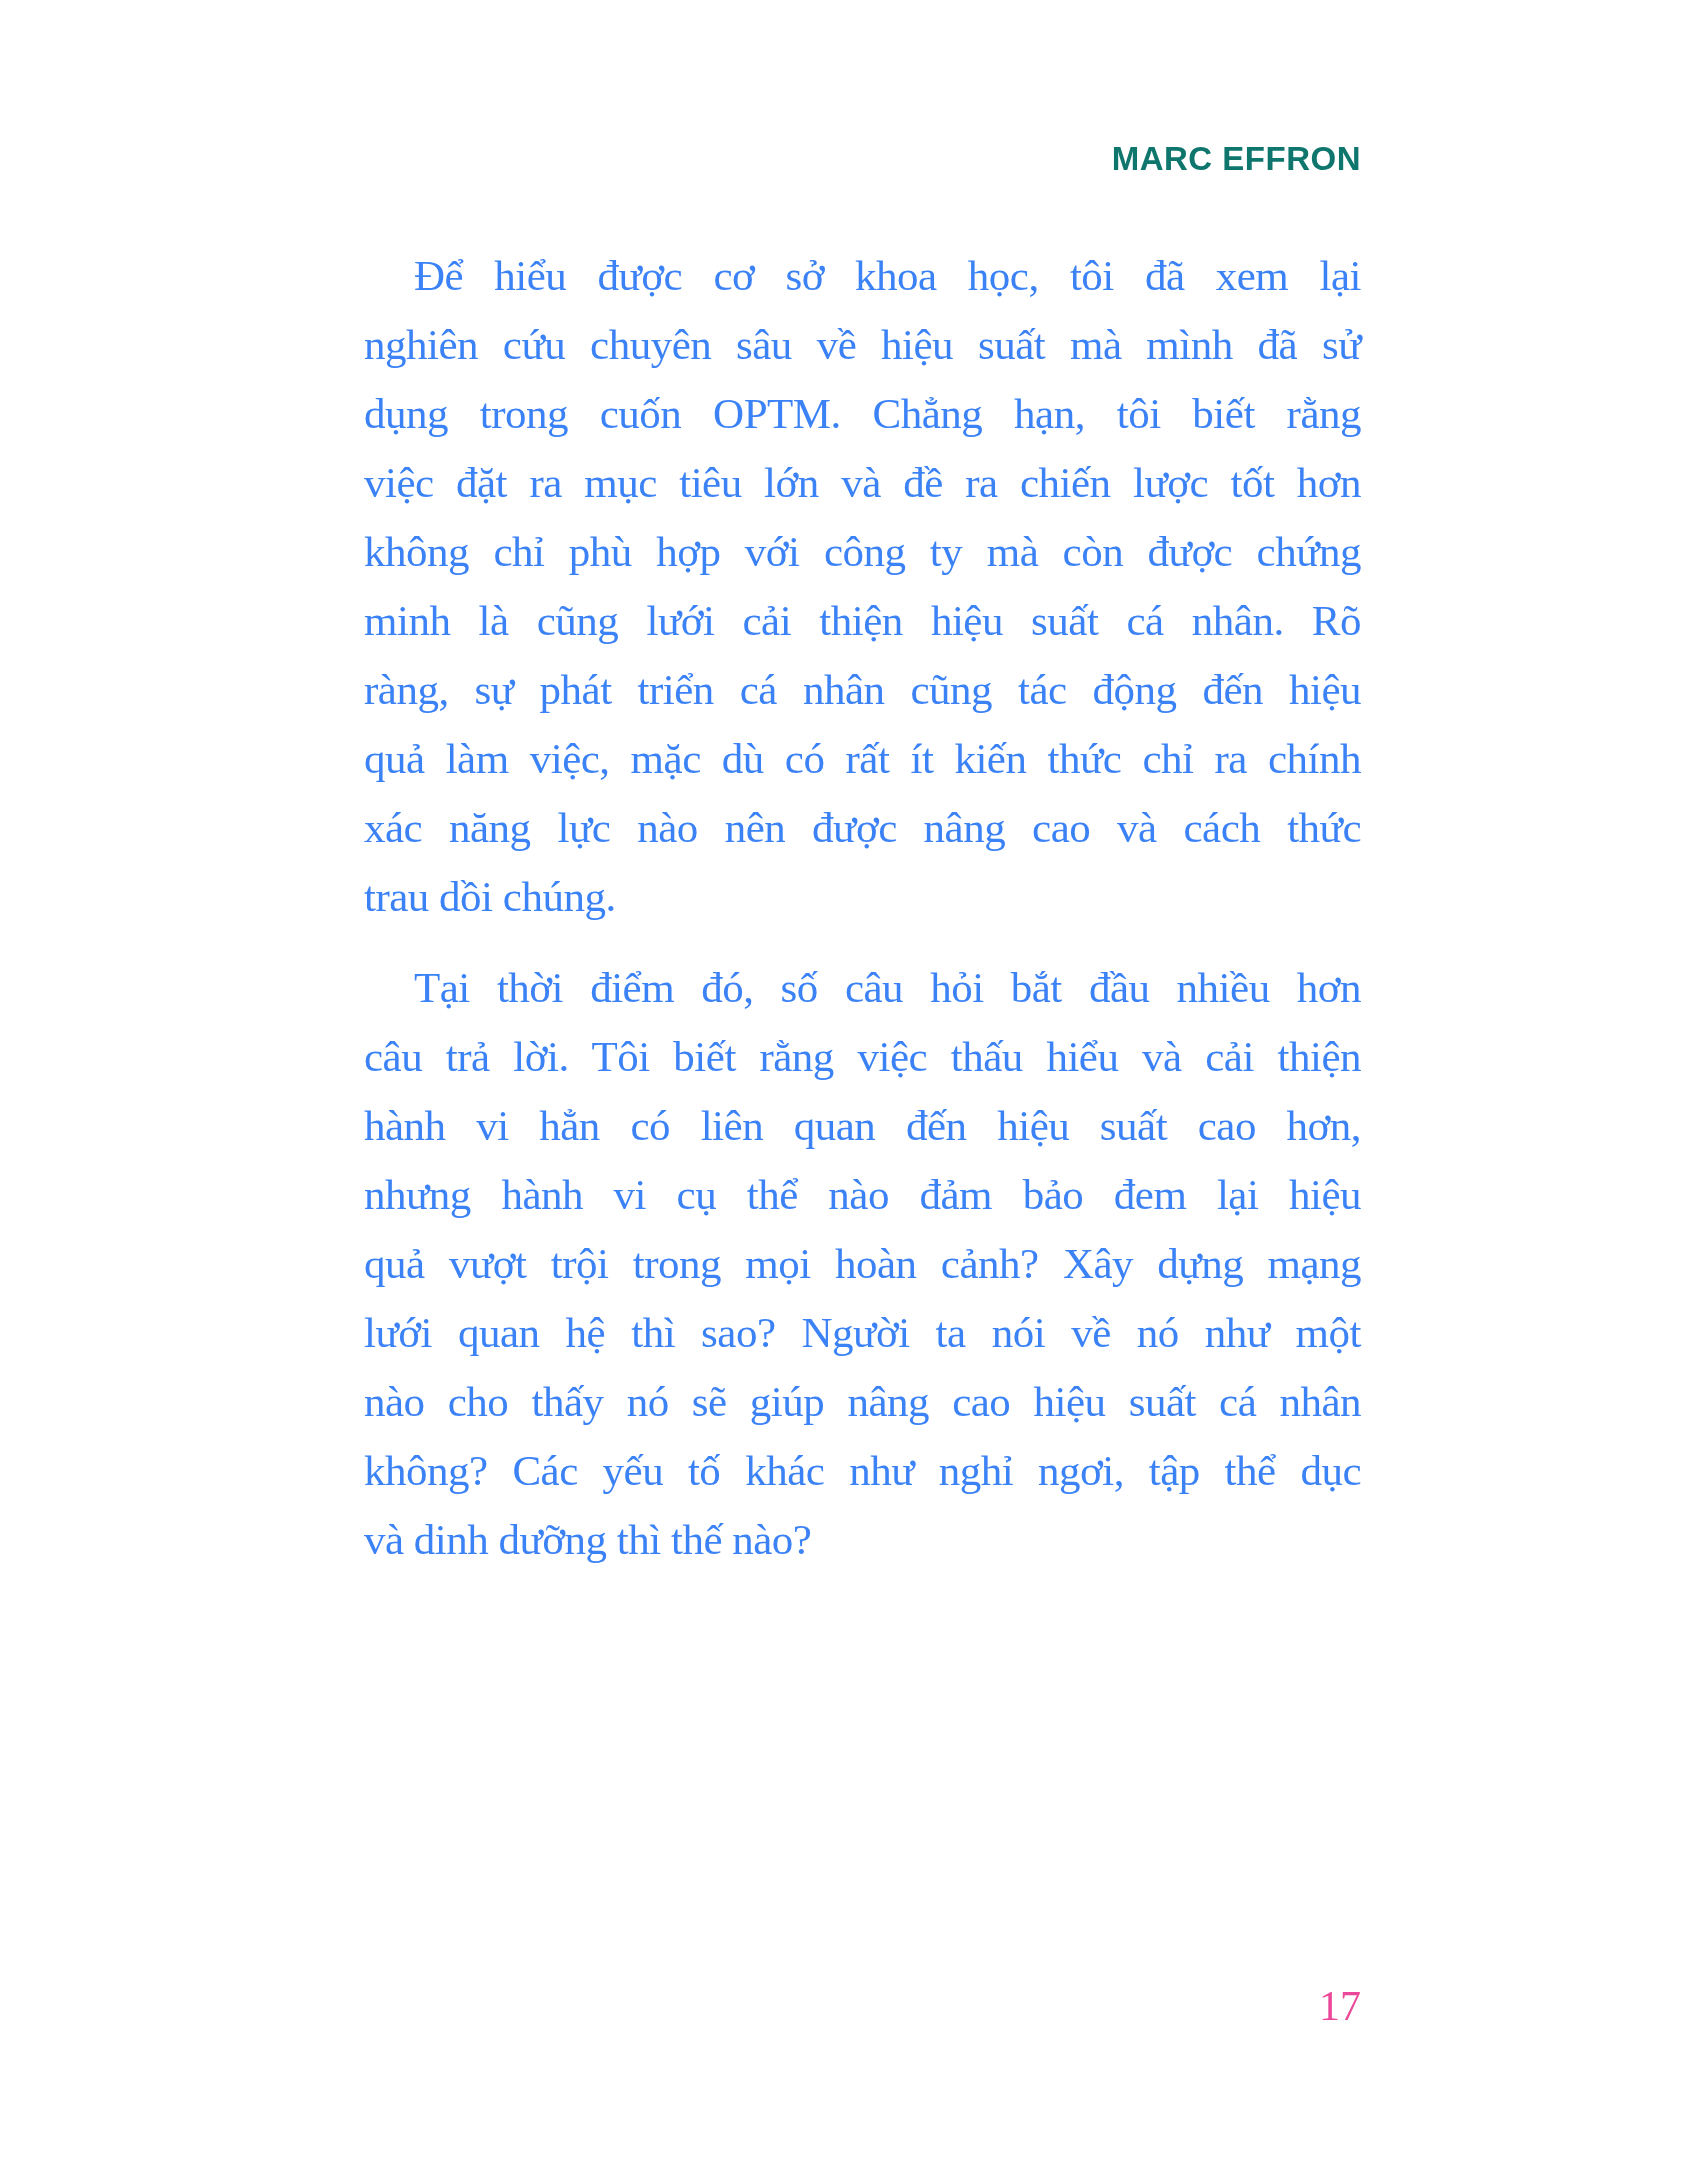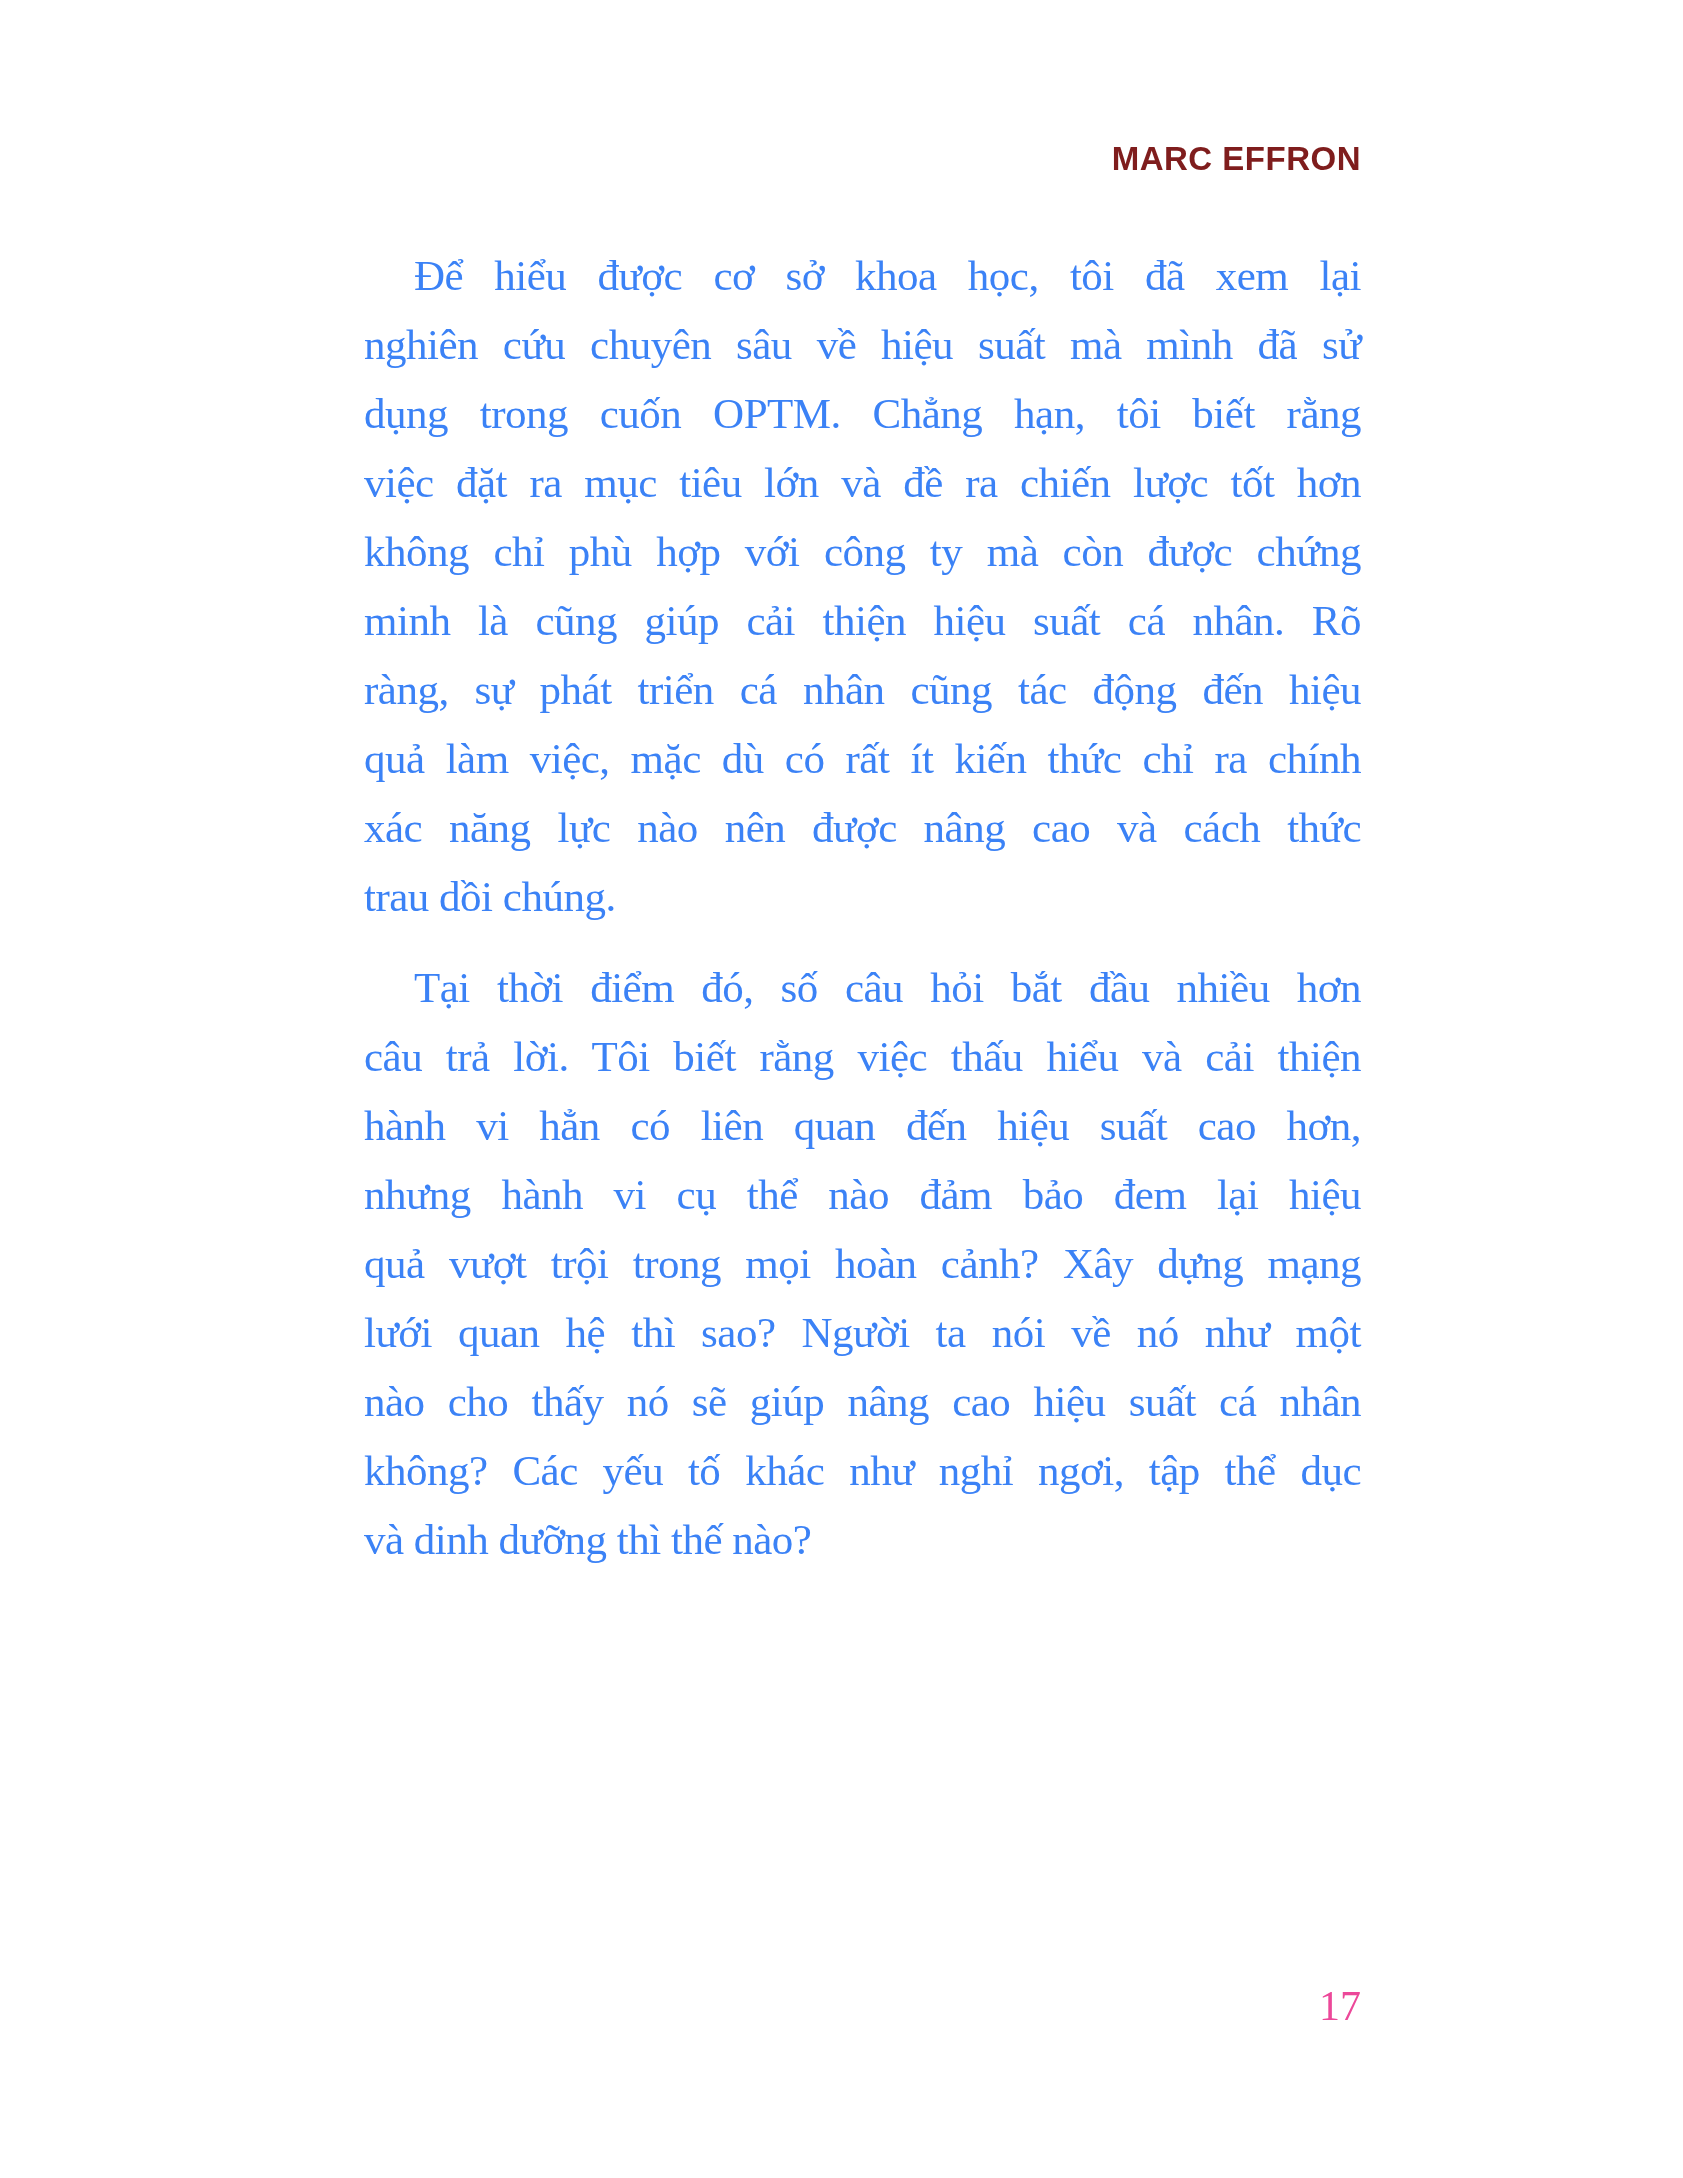--- a/index.html
+++ b/index.html
@@ -18,21 +18,21 @@
   .running-head {
     position: absolute;
     top: 140px;
     left: 364px;
     width: 997px;
     text-align: right;
     font-family: "Liberation Sans", sans-serif;
     font-weight: 700;
     font-size: 33px;
     letter-spacing: 0.5px;
-    color: #7f1d1d;
+    color: #0f766e;
   }
   .body-text {
     position: absolute;
     top: 241px;
     left: 364px;
     width: 997px;
     font-size: 43px;
     line-height: 69px;
     letter-spacing: -0.5px;
     color: #3b82f6;
@@ -72,21 +72,21 @@
   <div class="running-head">MARC EFFRON</div>
 
   <div class="body-text">
     <div>
         <div class="para">
           <div class="line first">Để hiểu được cơ sở khoa học, tôi đã xem lại</div>
           <div class="line">nghiên cứu chuyên sâu về hiệu suất mà mình đã sử</div>
           <div class="line">dụng trong cuốn OPTM. Chẳng hạn, tôi biết rằng</div>
           <div class="line">việc đặt ra mục tiêu lớn và đề ra chiến lược tốt hơn</div>
           <div class="line">không chỉ phù hợp với công ty mà còn được chứng</div>
-          <div class="line">minh là cũng giúp cải thiện hiệu suất cá nhân. Rõ</div>
+          <div class="line">minh là cũng lưới cải thiện hiệu suất cá nhân. Rõ</div>
           <div class="line">ràng, sự phát triển cá nhân cũng tác động đến hiệu</div>
           <div class="line">quả làm việc, mặc dù có rất ít kiến thức chỉ ra chính</div>
           <div class="line">xác năng lực nào nên được nâng cao và cách thức</div>
           <div class="line lastline">trau dồi chúng.</div>
         </div>
         <div class="para">
           <div class="line first">Tại thời điểm đó, số câu hỏi bắt đầu nhiều hơn</div>
           <div class="line">câu trả lời. Tôi biết rằng việc thấu hiểu và cải thiện</div>
           <div class="line">hành vi hẳn có liên quan đến hiệu suất cao hơn,</div>
           <div class="line">nhưng hành vi cụ thể nào đảm bảo đem lại hiệu</div>

